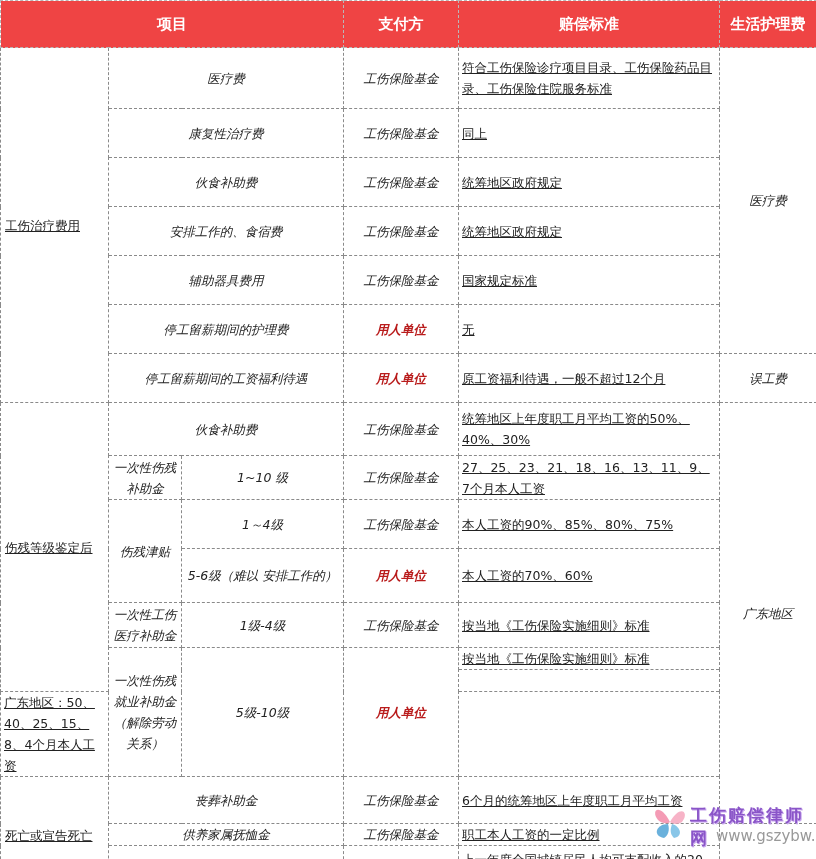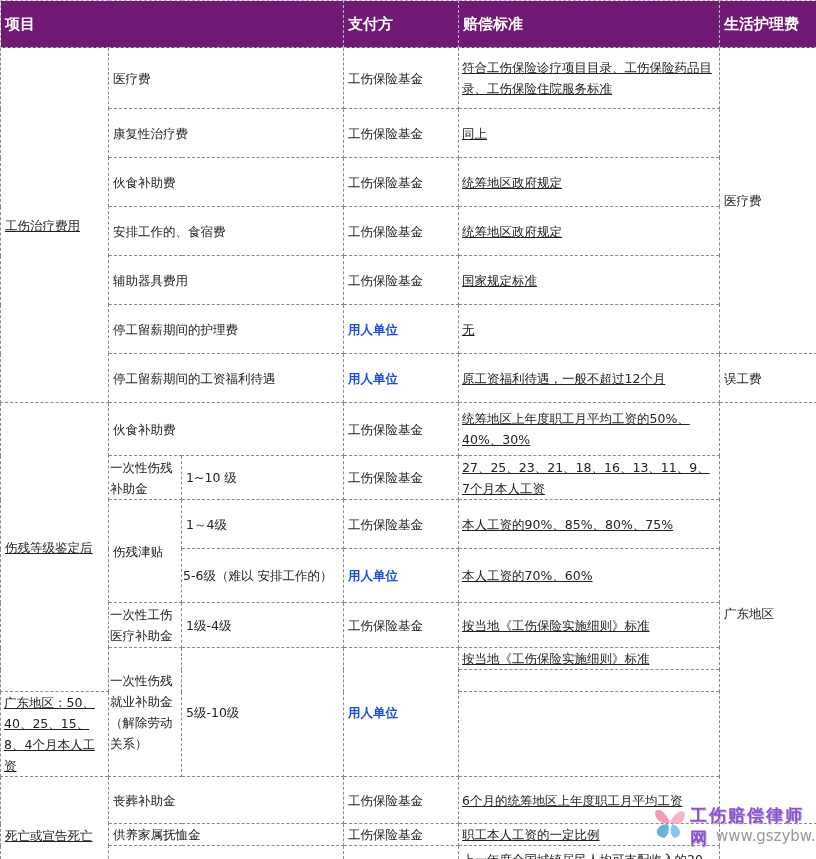--- a/index.html
+++ b/index.html
@@ -1,22 +1,22 @@
 <!DOCTYPE html>
 <html><head>
 <meta charset="utf-8">
 <style>
   html,body{margin:0;padding:0;background:#fff;}
   body{width:816px;height:859px;overflow:hidden;font-family:"DejaVu Sans","Liberation Sans",sans-serif;font-size:12.5px;color:#222;}
   table{border-collapse:collapse;table-layout:fixed;width:816px;}
   td,th{border:1px dashed #8a8a8a;padding:0 4px;vertical-align:middle;line-height:21px;}
-  th{background:#701a75;color:#fff;font-weight:bold;font-size:15px;height:46px;text-align:left;border-color:#b8b8b8;}
-  .c{}
+  th{background:#ef4444;color:#fff;font-weight:bold;font-size:15px;height:46px;text-align:center;border-color:#b8b8b8;}
+  .c{text-align:center;font-style:italic;}
   .l{text-align:left;text-decoration:underline;}
-  .red{color:#1d4ed8;font-weight:bold;}
+  .red{color:#b91c1c;font-weight:bold;}
   .std{padding-left:3px;}
   .wm{position:absolute;left:650px;top:800px;width:166px;height:45px;pointer-events:none;}
   .wm .txt{position:absolute;left:40px;top:4px;color:#8a55c8;font-weight:bold;font-size:17px;letter-spacing:2px;font-family:"DejaVu Serif",serif;text-shadow:1px 1px 0 #c9a8ee;}
   .wm .url{position:absolute;left:66px;top:27px;color:#999;font-size:15px;}
 </style>
 </head>
 <body>
 
 <table>
   <colgroup>

